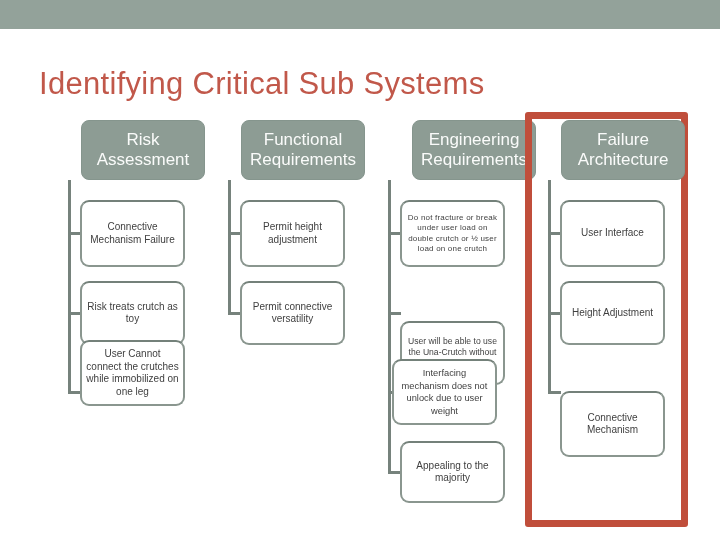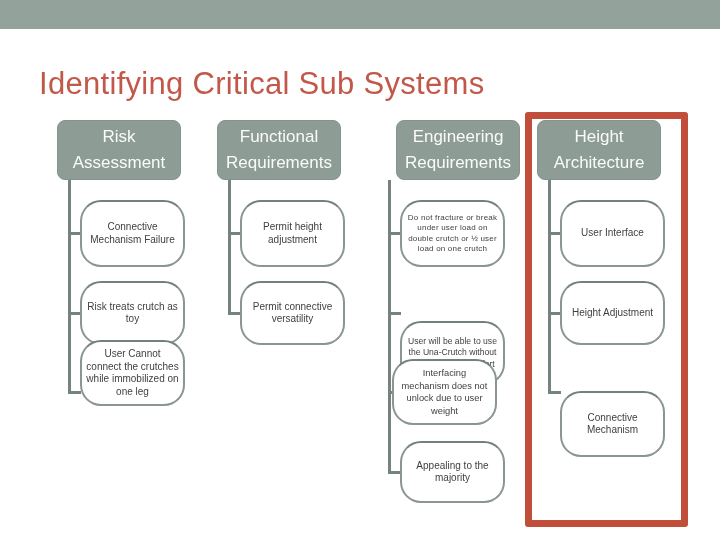--- a/index.html
+++ b/index.html
@@ -32,33 +32,34 @@
   }
 
   .col-header {
     position: absolute;
     width: 124px; height: 60px;
     background: var(--header-fill, #8D9C94);
     border: 1px solid #85958D;
     border-radius: 8px;
     color: var(--header-text, #FAFBFA);
     font-size: 17px;
-    line-height: 26px;
+    line-height: 20px;
     display: flex; align-items: center; justify-content: center;
     text-align: center;
     padding: 2px;
+    margin-left: 24px;
   }
 
   .child {
     position: absolute;
     width: 105px;
     background: #ffffff;
     border: 2px solid var(--child-border, #8A968F);
     border-top-color: #74817A;
-    border-radius: 21px;
+    border-radius: 9px;
     color: var(--child-text, #3F3F3F);
     font-size: 10px;
     line-height: 12.5px;
     display: flex; align-items: center; justify-content: center;
     text-align: center;
     padding: 2px 4px;
   }
   
   .c2.r0 { font-size: 8px;   line-height: 10.5px; letter-spacing: 0.2px; }
   .c2.r1 { font-size: 8.6px; line-height: 11.5px; }
@@ -91,32 +92,32 @@
       <div class="child c0 r1" style="left: 80px; top: 281px; height: 64px;">Risk treats crutch as toy</div>
       <div class="hstub" style="left: 68px; top: 390.5px; width: 13px; height: 3px;"></div>
       <div class="child c0 r2" style="left: 80px; top: 340px; height: 66px;">User Cannot connect the crutches while immobilized on one leg</div>
       <div class="vline" style="left: 228px; top: 180px; width: 3px; height: 134.5px;"></div>
       <div class="col-header" style="left: 217px; top: 120px;">Functional Requirements</div>
       <div class="hstub" style="left: 228px; top: 232px; width: 13px; height: 3px;"></div>
       <div class="child c1 r0" style="left: 240px; top: 200px; height: 67px;">Permit height adjustment</div>
       <div class="hstub" style="left: 228px; top: 311.5px; width: 13px; height: 3px;"></div>
       <div class="child c1 r1" style="left: 240px; top: 281px; height: 64px;">Permit connective versatility</div>
       <div class="vline" style="left: 388px; top: 180px; width: 3px; height: 293.5px;"></div>
-      <div class="col-header" style="left: 396px; top: 120px;">Engineering Requirements</div>
+      <div class="col-header" style="left: 388px; top: 120px;">Engineering Requirements</div>
       <div class="hstub" style="left: 388px; top: 232px; width: 13px; height: 3px;"></div>
       <div class="child c2 r0" style="left: 400px; top: 200px; height: 67px;">Do not fracture or break under user load on double crutch or ½ user load on one crutch</div>
       <div class="hstub" style="left: 388px; top: 311.5px; width: 13px; height: 3px;"></div>
       <div class="child c2 r1" style="left: 400px; top: 281px; height: 64px; margin-top: 40px;">User will be able to use the Una-Crutch without compromising comfort</div>
       <div class="hstub" style="left: 388px; top: 390.5px; width: 13px; height: 3px;"></div>
       <div class="child c2 r2" style="left: 392px; top: 359px; height: 66px;">Interfacing mechanism does not unlock due to user weight</div>
       <div class="hstub" style="left: 388px; top: 470.5px; width: 13px; height: 3px;"></div>
       <div class="child c2 r3" style="left: 400px; top: 441px; height: 62px;">Appealing to the majority</div>
       <div class="highlight-frame" style="left: 525px; top: 112px; width: 163px; height: 415px;"></div>
       <div class="vline" style="left: 548px; top: 180px; width: 3px; height: 213.5px;"></div>
-      <div class="col-header" style="left: 537px; top: 120px;">Height Architecture</div>
+      <div class="col-header" style="left: 537px; top: 120px;">Failure Architecture</div>
       <div class="hstub" style="left: 548px; top: 232px; width: 13px; height: 3px;"></div>
       <div class="child c3 r0" style="left: 560px; top: 200px; height: 67px;">User Interface</div>
       <div class="hstub" style="left: 548px; top: 311.5px; width: 13px; height: 3px;"></div>
       <div class="child c3 r1" style="left: 560px; top: 281px; height: 64px;">Height Adjustment</div>
       <div class="hstub" style="left: 548px; top: 390.5px; width: 13px; height: 3px;"></div>
       <div class="child c3 r2" style="left: 560px; top: 359px; height: 66px; margin-top: 32px;">Connective Mechanism</div>
     </div>
 </div>
 
 </body></html>

